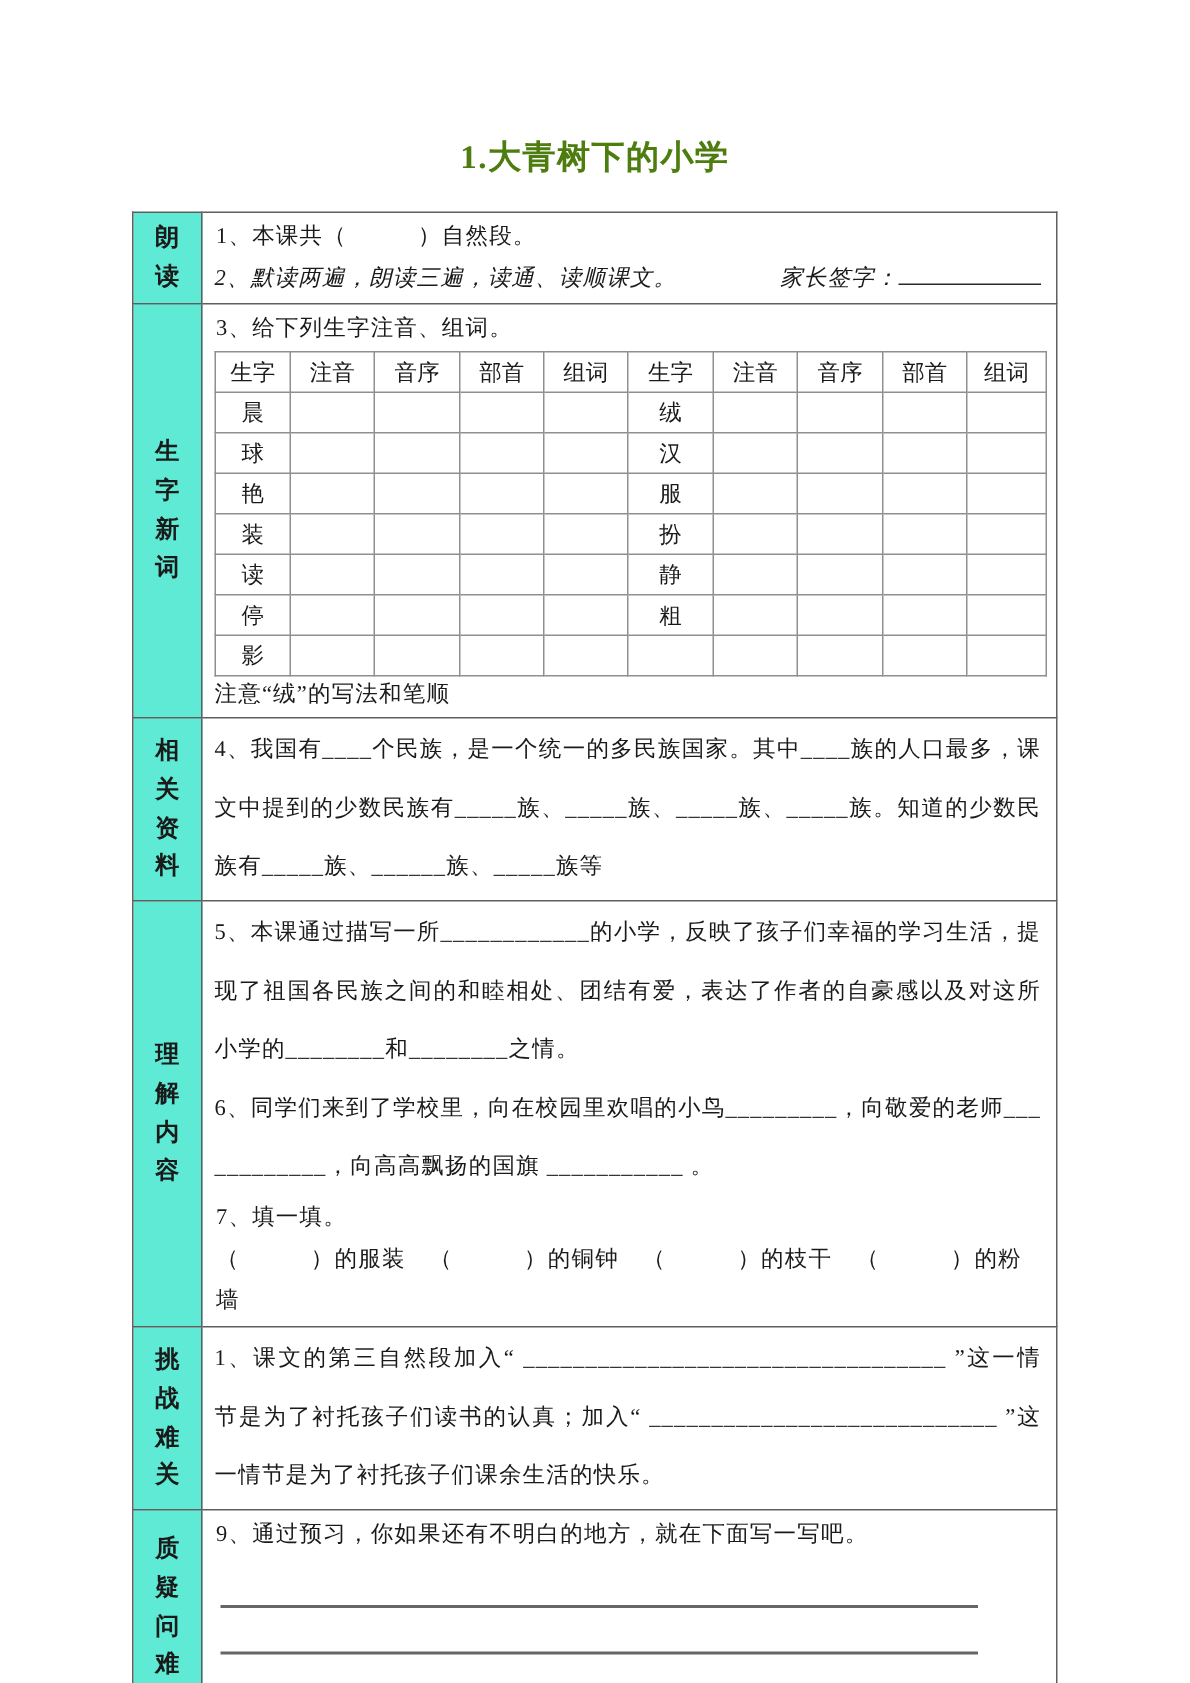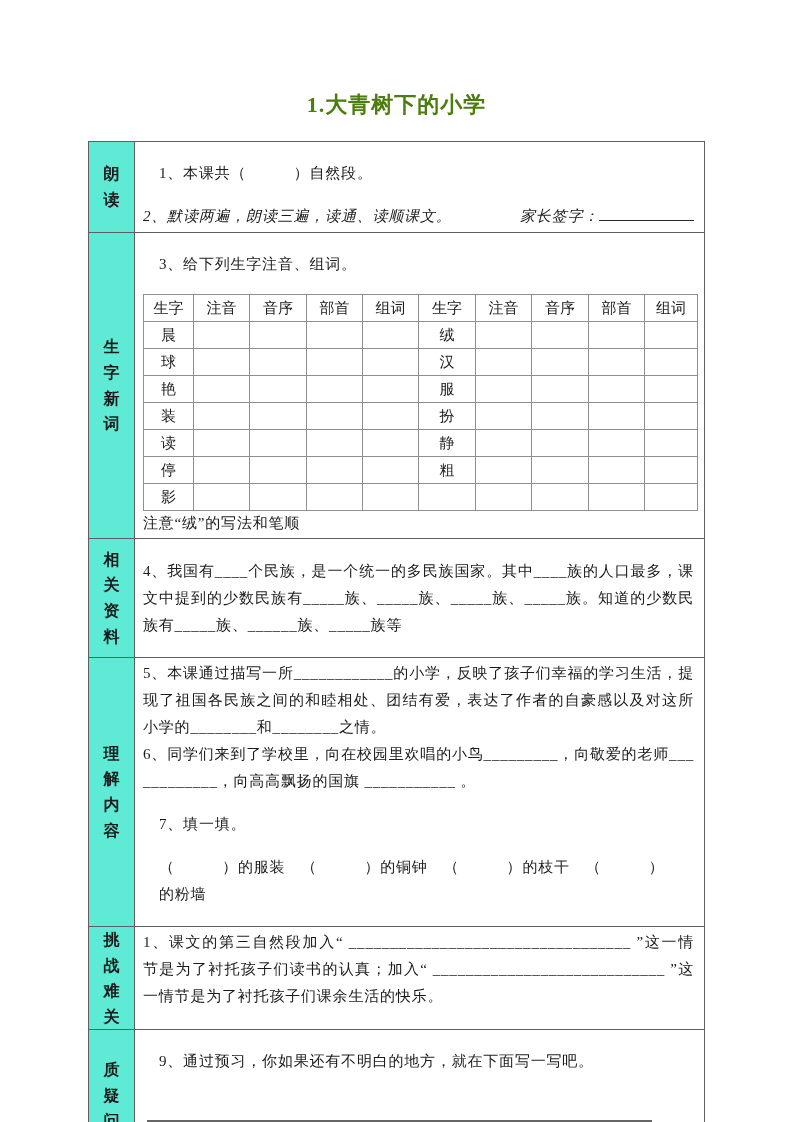--- a/index.html
+++ b/index.html
@@ -30,22 +30,22 @@
     font-size:15px; letter-spacing:0.8px;
   }
   tr.r1 td.content { vertical-align:middle; }
   tr.r3 td.content { vertical-align:middle; }
   tr.r1 { height:55px; }
   tr.r2 { height:268px; }
   tr.r3 { height:119px; }
   tr.r4 { height:185px; }
   tr.r5 { height:100px;padding-left:35px; }
   tr.r6 { height:120px; }
-  .para { line-height:27px; text-align:justify; word-break:break-all; margin:0; }
-  .plain { line-height:27px; margin:16px; }
+  .para { line-height:39px; text-align:justify; word-break:break-all; margin:0; }
+  .plain { line-height:27px; margin:1px; }
   .sign-row { display:flex; justify-content:space-between; align-items:flex-end; line-height:27px;font-style:italic; }
   .sign-group { white-space:nowrap; }
   .sign-blank {
     display:inline-block; width:95px; height:15px;
     border-bottom:1px solid #2a2a2a; vertical-align:baseline;
   }
   table.inner {
     border-collapse:collapse; table-layout:fixed; width:554px; margin-top:1px;
   }
   table.inner th, table.inner td {

